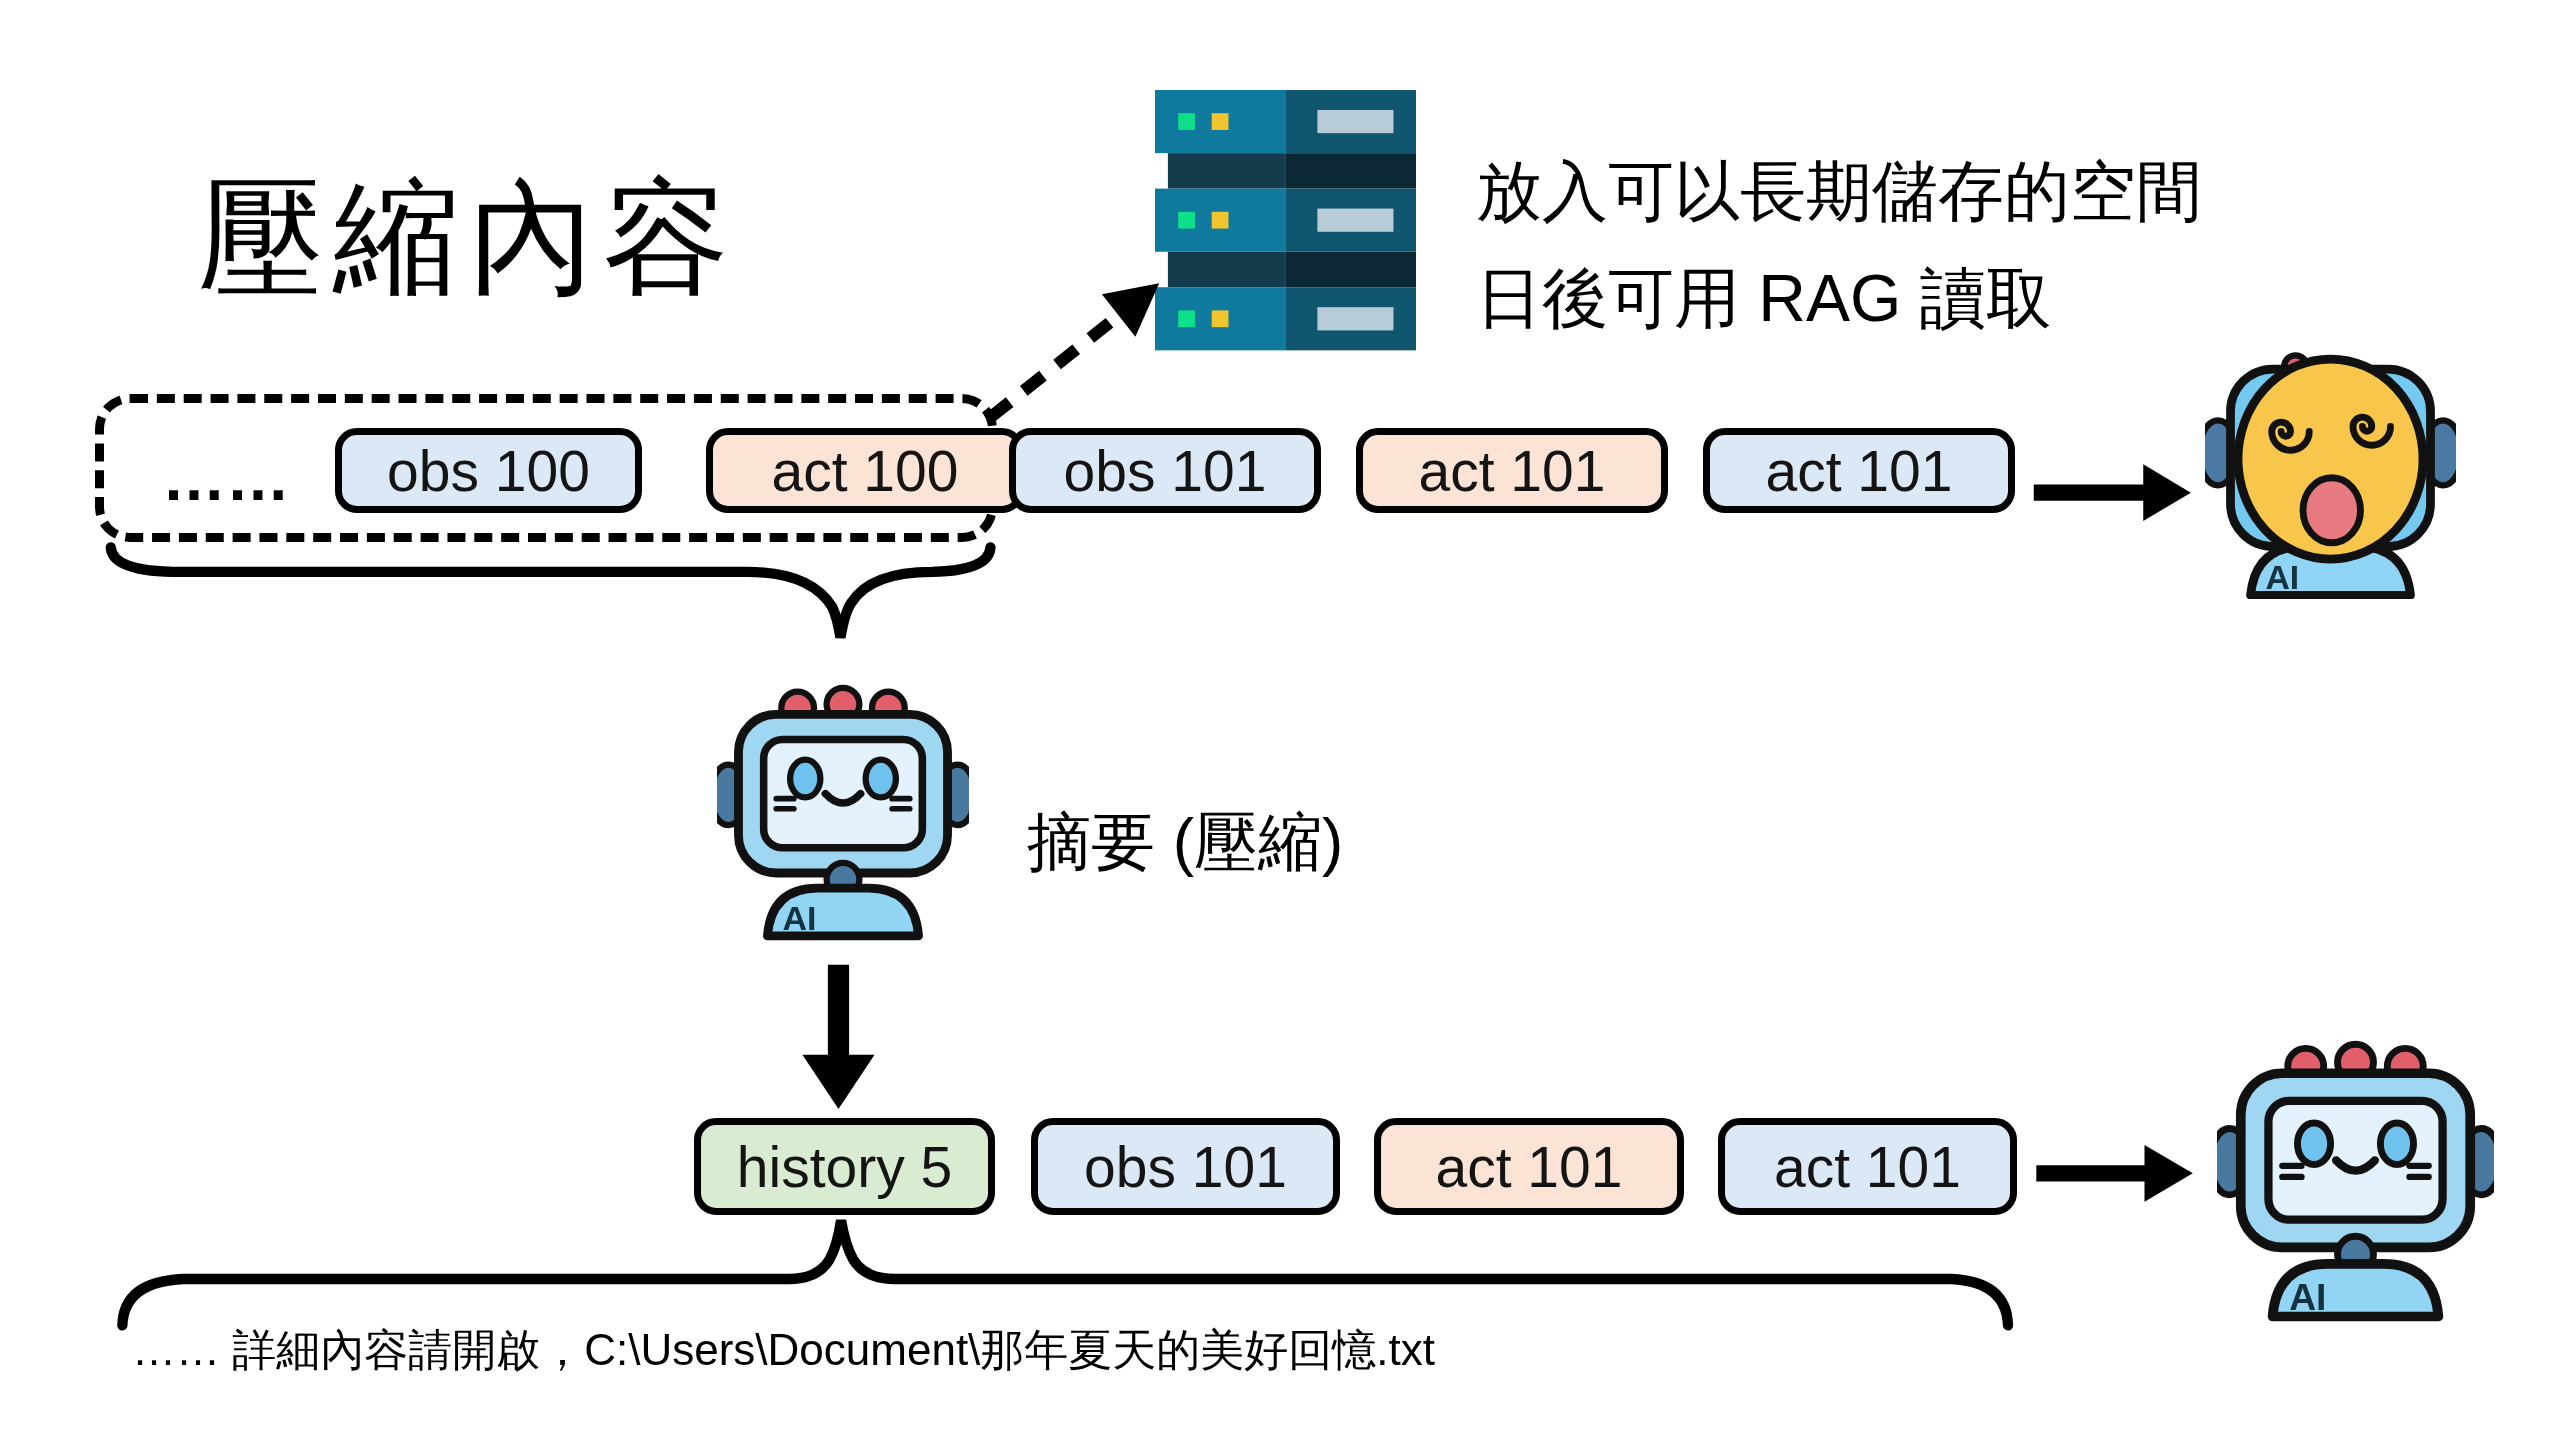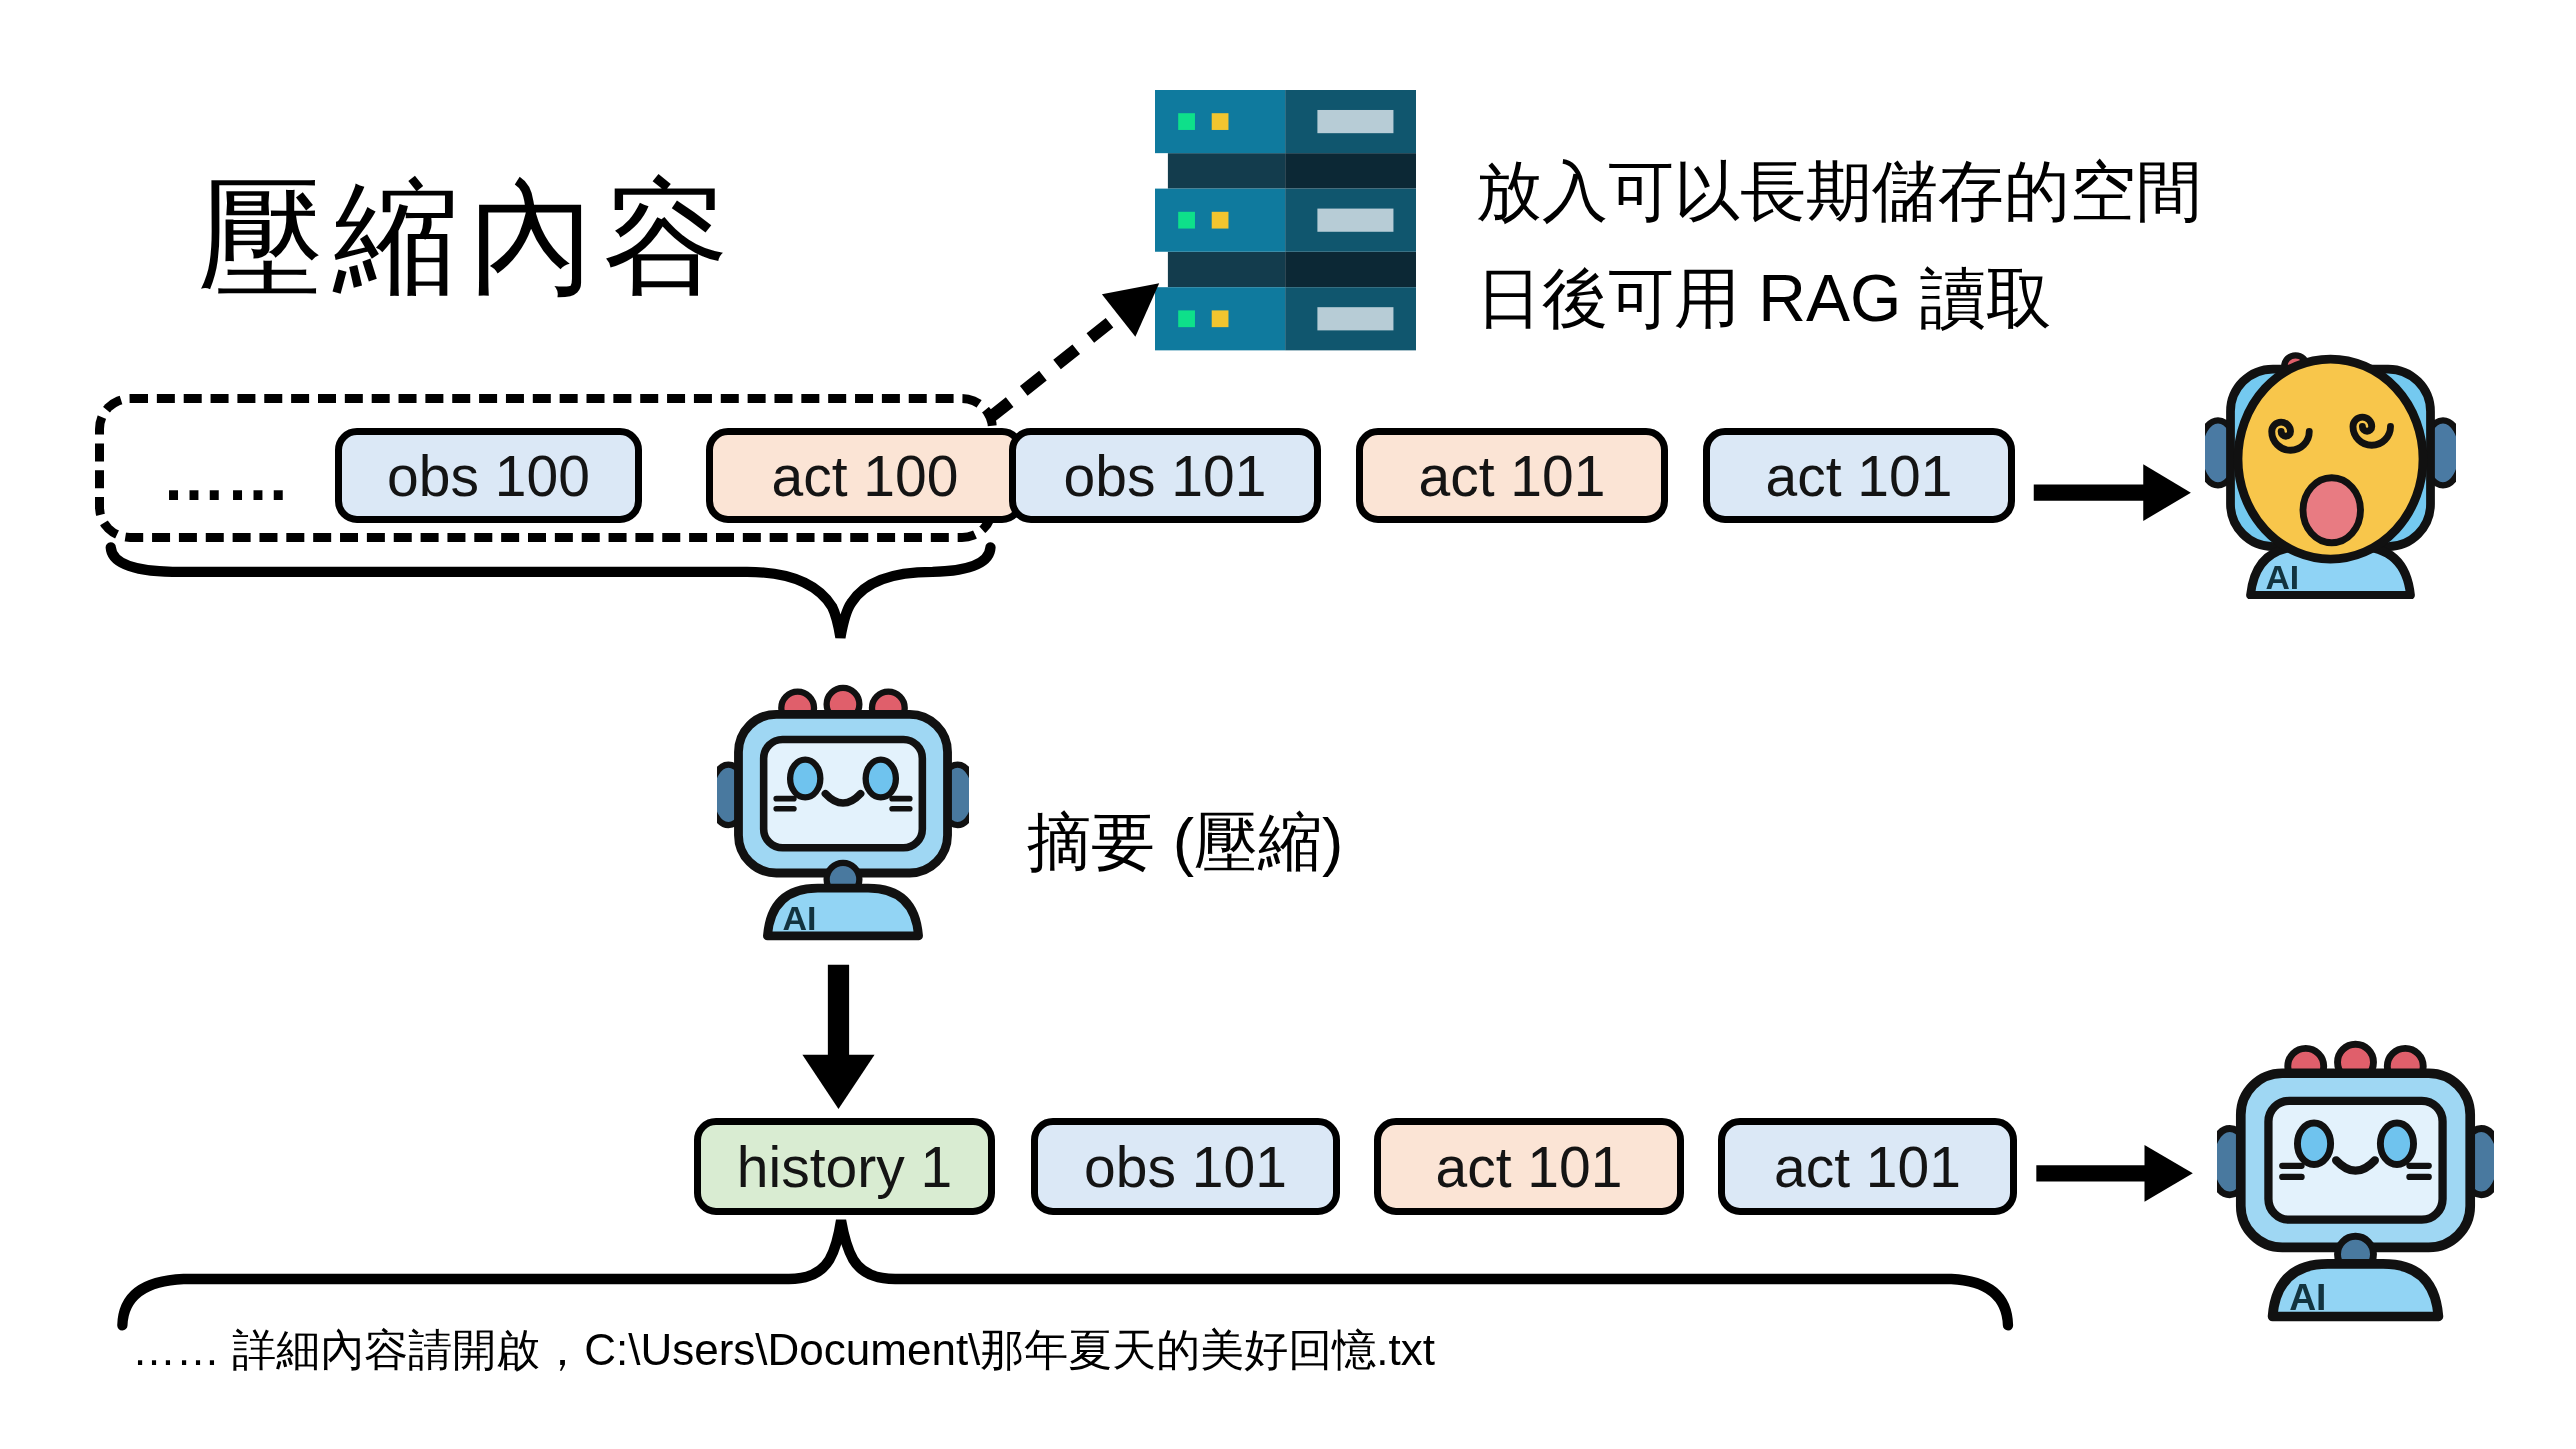--- a/index.html
+++ b/index.html
@@ -10,21 +10,21 @@
   .abs{position:absolute;}
   #title{left:198px;top:155px;font-size:126px;font-weight:400;letter-spacing:9px;white-space:nowrap;}
   #archive-note{left:1476px;top:138px;font-size:66px;line-height:1.62;white-space:nowrap;}
   #dotted-group{
     left:95px;top:394px;width:902px;height:148px;box-sizing:border-box;
     border:9.7px dashed #000;border-radius:35px;background:transparent;
   }
   #top-ellipsis{left:162px;top:430px;width:167px;height:95px;font-size:64px;font-weight:700;
     display:flex;align-items:center;}
   .tok{
-    position:absolute;height:95px;box-sizing:border-box;border:7.7px solid #000;border-radius:22px;
+    position:absolute;height:85px;box-sizing:border-box;border:7.7px solid #000;border-radius:22px;
     display:flex;align-items:center;justify-content:center;font-size:57px;color:#141414;
     white-space:nowrap;
   }
   .tok.obs{background:#dbe8f6;}
   .tok.act{background:#fbe4d5;}
   .tok.history{background:#d9ecd2;}
   .row2{top:1118px;height:97px;}
   #summary-label{left:1027px;top:799px;font-size:64px;white-space:nowrap;}
   #history-note{left:132px;top:1321px;font-size:44px;white-space:nowrap;}
   svg text{font-family:"Liberation Sans","DejaVu Sans",sans-serif;}
@@ -84,21 +84,21 @@
     <span>obs 101</span>
   </div>
   <div class="tok act" style="left:1356px;top:428px;width:312px;">
     <span>act 101</span>
   </div>
   <div class="tok obs" style="left:1703px;top:428px;width:312px;">
     <span>act 101</span>
   </div>
 
   <div class="tok history row2" style="left:694px;width:301px;">
-    <span>history 1</span>
+    <span>history 5</span>
   </div>
   <div class="tok obs row2" style="left:1031px;width:309px;">
     <span>obs 101</span>
   </div>
   <div class="tok act row2" style="left:1374px;width:310px;">
     <span>act 101</span>
   </div>
   <div class="tok obs row2" style="left:1718px;width:299px;">
     <span>act 101</span>
   </div>

